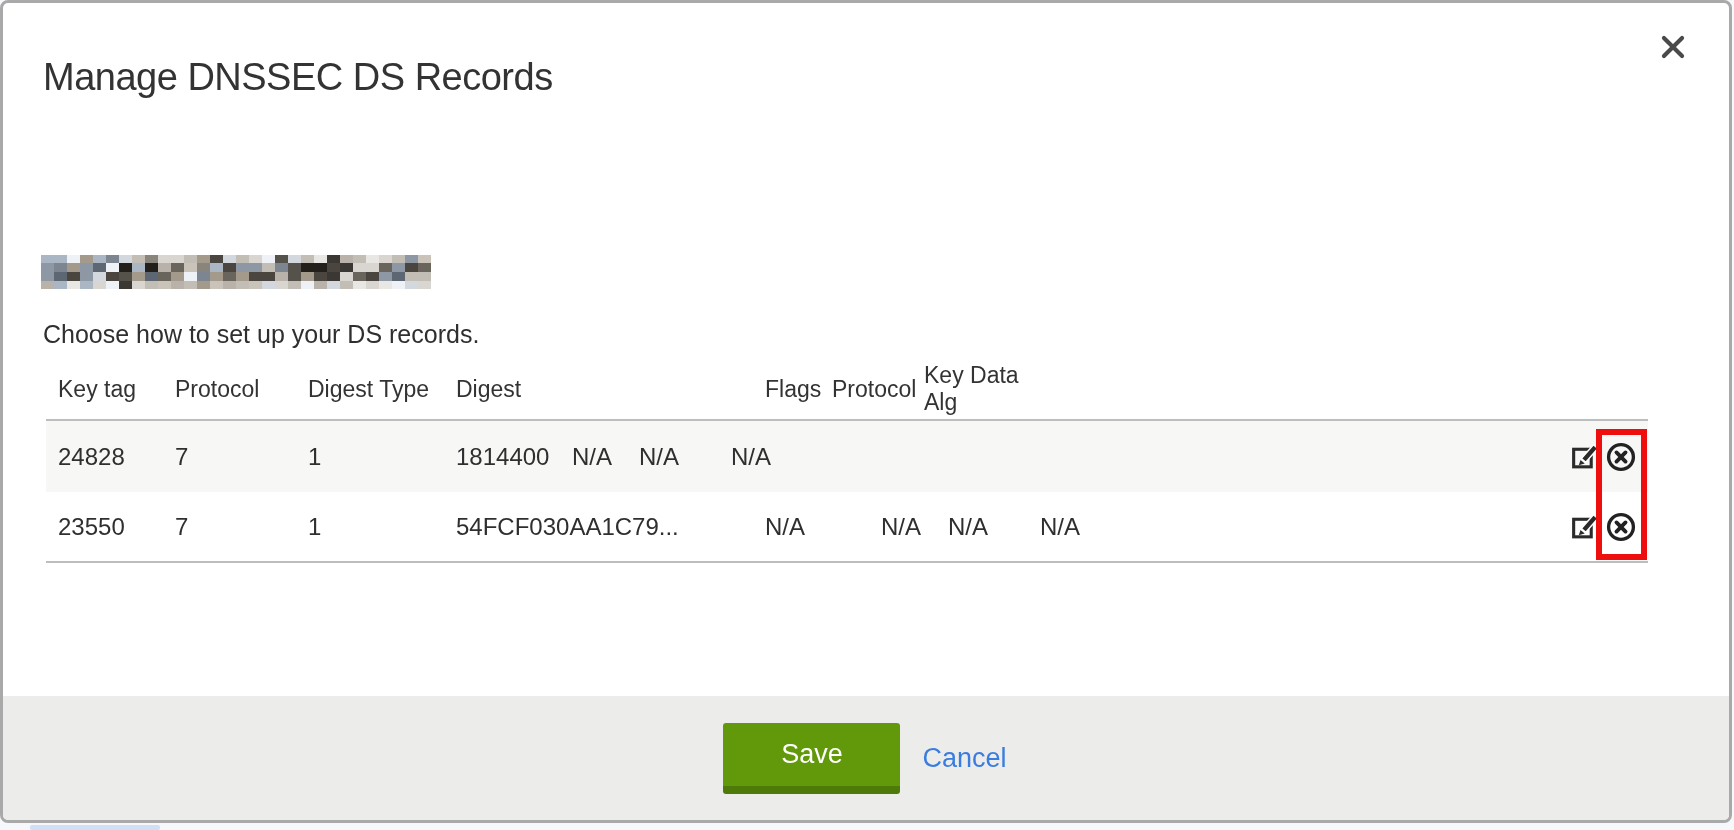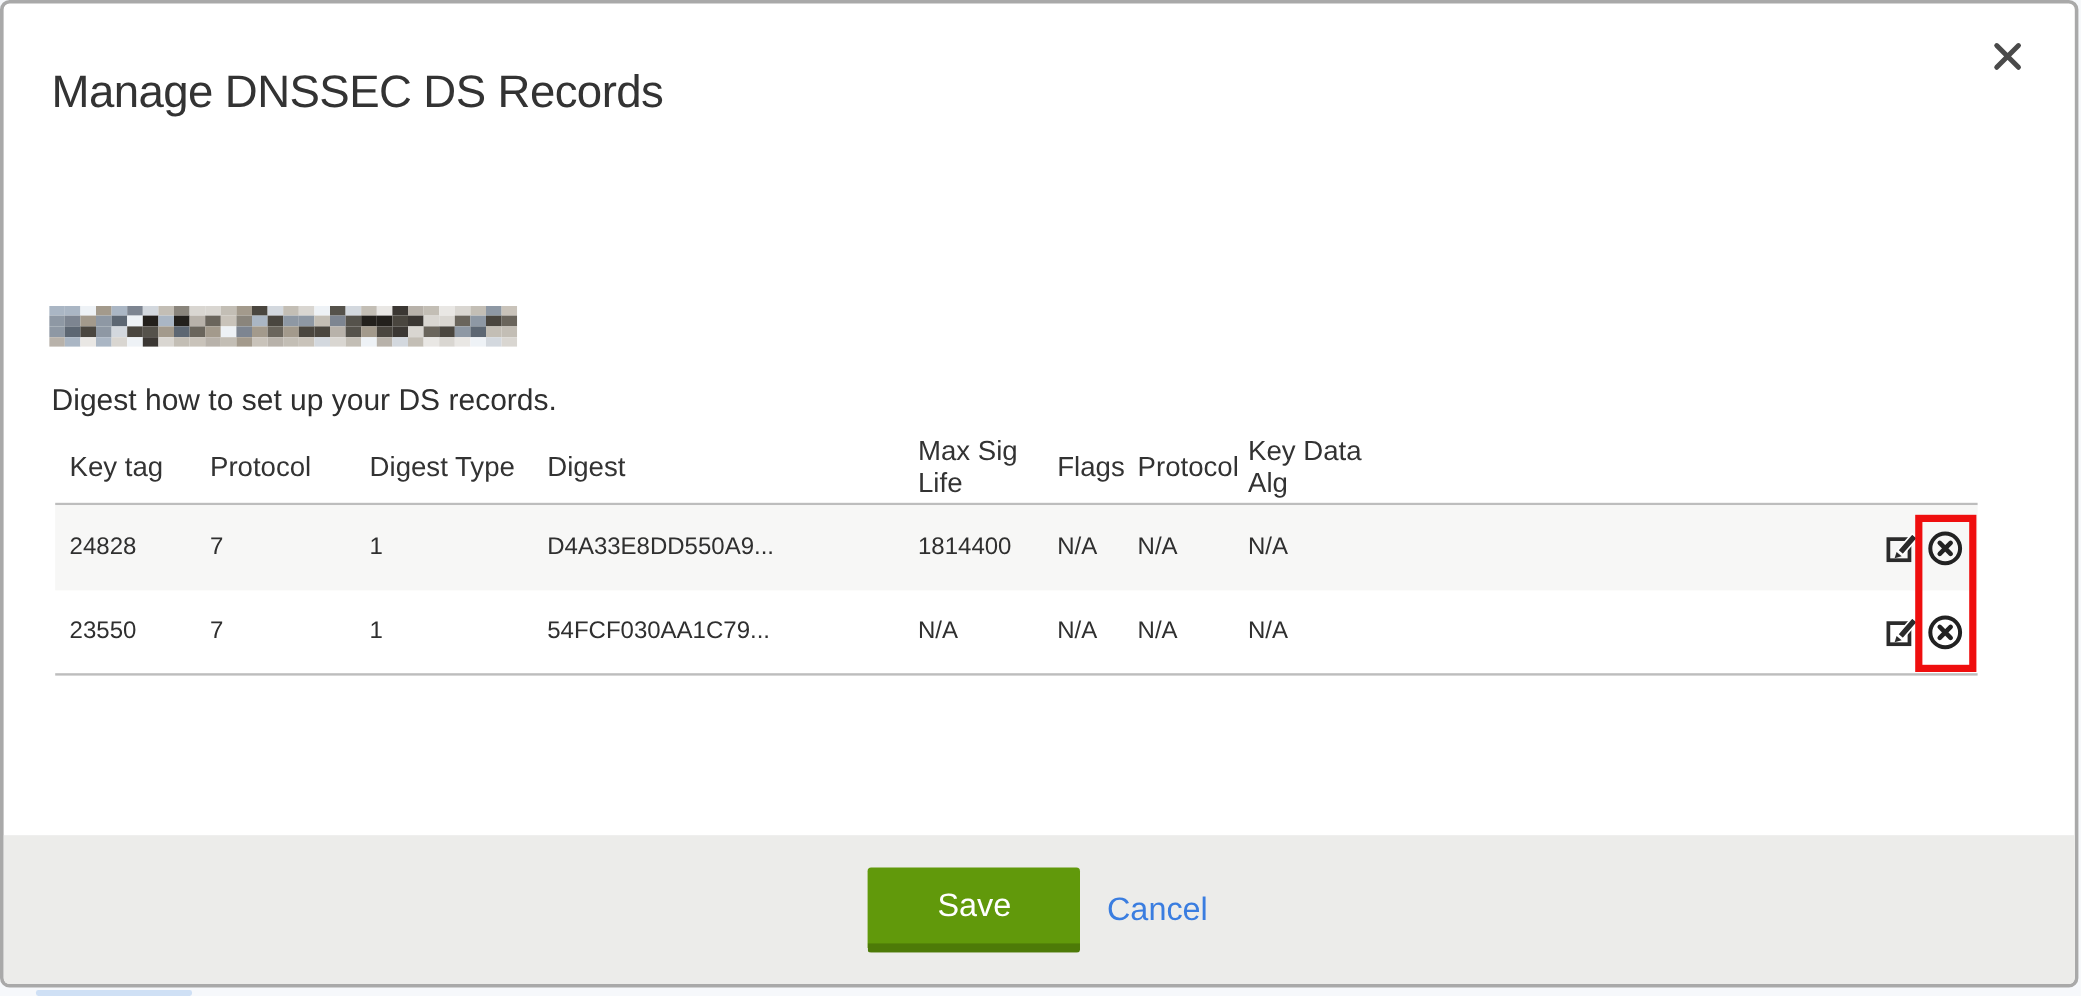--- a/index.html
+++ b/index.html
@@ -41,21 +41,21 @@
   .ds-table {
     position:absolute; left:43px; top:356px; width:1602px;
   }
   .t-head {
     display:flex; align-items:center; height:62px;
     border-bottom:2px solid #bdbdbd;
     font-size:23px; font-weight:500; color:#333;
   }
   .t-row {
     display:flex; align-items:center; height:71px;
-    font-size:20px; color:#2f2f2f;
+    font-size:24px; color:#2f2f2f;
   }
   .t-row.odd  { background:#f7f7f6; }
   .t-row.last { border-bottom:2px solid #bdbdbd; }
   .c1 { width:129px; padding-left:12px; }
   .c2 { width:133px; }
   .c3 { width:148px; }
   .c4 { width:309px; white-space:nowrap; overflow:hidden; }
   .c5 { width:116px; }
   .c6 { width:67px; }
   .c7 { width:92px; }
@@ -103,39 +103,37 @@
   <button class="close-btn" aria-label="Close">
     <span style="display:flex;">
       <svg width="32" height="32" viewBox="0 0 24 24">
         <path d="M5.2 5.2 L18.8 18.8 M18.8 5.2 L5.2 18.8" stroke="#4a4a4a" stroke-width="3.1" stroke-linecap="round" fill="none"></path>
       </svg>
     </span>
   </button>
 
   <div class="domain-mosaic" id="mosaic"><i style="width: 13px; height: 8px; background: rgb(170, 182, 196);"></i><i style="width: 13px; height: 8px; background: rgb(170, 182, 196);"></i><i style="width: 13px; height: 8px; background: rgb(238, 242, 246);"></i><i style="width: 13px; height: 8px; background: rgb(163, 154, 140);"></i><i style="width: 13px; height: 8px; background: rgb(170, 182, 196);"></i><i style="width: 13px; height: 8px; background: rgb(125, 133, 145);"></i><i style="width: 13px; height: 8px; background: rgb(211, 216, 222);"></i><i style="width: 13px; height: 8px; background: rgb(195, 190, 181);"></i><i style="width: 13px; height: 8px; background: rgb(138, 133, 124);"></i><i style="width: 13px; height: 8px; background: rgb(217, 214, 209);"></i><i style="width: 13px; height: 8px; background: rgb(217, 214, 209);"></i><i style="width: 13px; height: 8px; background: rgb(195, 190, 181);"></i><i style="width: 13px; height: 8px; background: rgb(163, 154, 140);"></i><i style="width: 13px; height: 8px; background: rgb(74, 70, 63);"></i><i style="width: 13px; height: 8px; background: rgb(211, 216, 222);"></i><i style="width: 13px; height: 8px; background: rgb(195, 190, 181);"></i><i style="width: 13px; height: 8px; background: rgb(217, 214, 209);"></i><i style="width: 13px; height: 8px; background: rgb(238, 242, 246);"></i><i style="width: 13px; height: 8px; background: rgb(85, 82, 75);"></i><i style="width: 13px; height: 8px; background: rgb(211, 216, 222);"></i><i style="width: 13px; height: 8px; background: rgb(195, 190, 181);"></i><i style="width: 13px; height: 8px; background: rgb(233, 231, 228);"></i><i style="width: 13px; height: 8px; background: rgb(59, 55, 51);"></i><i style="width: 13px; height: 8px; background: rgb(184, 178, 170);"></i><i style="width: 13px; height: 8px; background: rgb(195, 190, 181);"></i><i style="width: 13px; height: 8px; background: rgb(233, 231, 228);"></i><i style="width: 13px; height: 8px; background: rgb(217, 214, 209);"></i><i style="width: 13px; height: 8px; background: rgb(195, 190, 181);"></i><i style="width: 13px; height: 8px; background: rgb(142, 152, 164);"></i><i style="width: 13px; height: 8px; background: rgb(201, 195, 186);"></i><i style="width: 13px; height: 9px; background: rgb(142, 152, 164);"></i><i style="width: 13px; height: 9px; background: rgb(125, 133, 145);"></i><i style="width: 13px; height: 9px; background: rgb(163, 154, 140);"></i><i style="width: 13px; height: 9px; background: rgb(142, 152, 164);"></i><i style="width: 13px; height: 9px; background: rgb(93, 103, 115);"></i><i style="width: 13px; height: 9px; background: rgb(238, 242, 246);"></i><i style="width: 13px; height: 9px; background: rgb(35, 32, 28);"></i><i style="width: 13px; height: 9px; background: rgb(170, 182, 196);"></i><i style="width: 13px; height: 9px; background: rgb(35, 32, 28);"></i><i style="width: 13px; height: 9px; background: rgb(184, 178, 170);"></i><i style="width: 13px; height: 9px; background: rgb(106, 101, 92);"></i><i style="width: 13px; height: 9px; background: rgb(201, 195, 186);"></i><i style="width: 13px; height: 9px; background: rgb(138, 133, 124);"></i><i style="width: 13px; height: 9px; background: rgb(170, 182, 196);"></i><i style="width: 13px; height: 9px; background: rgb(74, 70, 63);"></i><i style="width: 13px; height: 9px; background: rgb(142, 152, 164);"></i><i style="width: 13px; height: 9px; background: rgb(142, 152, 164);"></i><i style="width: 13px; height: 9px; background: rgb(195, 190, 181);"></i><i style="width: 13px; height: 9px; background: rgb(125, 133, 145);"></i><i style="width: 13px; height: 9px; background: rgb(85, 82, 75);"></i><i style="width: 13px; height: 9px; background: rgb(35, 32, 28);"></i><i style="width: 13px; height: 9px; background: rgb(35, 32, 28);"></i><i style="width: 13px; height: 9px; background: rgb(74, 70, 63);"></i><i style="width: 13px; height: 9px; background: rgb(59, 55, 51);"></i><i style="width: 13px; height: 9px; background: rgb(217, 214, 209);"></i><i style="width: 13px; height: 9px; background: rgb(217, 214, 209);"></i><i style="width: 13px; height: 9px; background: rgb(106, 101, 92);"></i><i style="width: 13px; height: 9px; background: rgb(142, 152, 164);"></i><i style="width: 13px; height: 9px; background: rgb(74, 70, 63);"></i><i style="width: 13px; height: 9px; background: rgb(106, 101, 92);"></i><i style="width: 13px; height: 9px; background: rgb(142, 152, 164);"></i><i style="width: 13px; height: 9px; background: rgb(93, 103, 115);"></i><i style="width: 13px; height: 9px; background: rgb(74, 70, 63);"></i><i style="width: 13px; height: 9px; background: rgb(142, 152, 164);"></i><i style="width: 13px; height: 9px; background: rgb(211, 216, 222);"></i><i style="width: 13px; height: 9px; background: rgb(74, 70, 63);"></i><i style="width: 13px; height: 9px; background: rgb(85, 82, 75);"></i><i style="width: 13px; height: 9px; background: rgb(163, 154, 140);"></i><i style="width: 13px; height: 9px; background: rgb(93, 103, 115);"></i><i style="width: 13px; height: 9px; background: rgb(106, 101, 92);"></i><i style="width: 13px; height: 9px; background: rgb(163, 154, 140);"></i><i style="width: 13px; height: 9px; background: rgb(238, 242, 246);"></i><i style="width: 13px; height: 9px; background: rgb(125, 133, 145);"></i><i style="width: 13px; height: 9px; background: rgb(163, 154, 140);"></i><i style="width: 13px; height: 9px; background: rgb(106, 101, 92);"></i><i style="width: 13px; height: 9px; background: rgb(163, 154, 140);"></i><i style="width: 13px; height: 9px; background: rgb(74, 70, 63);"></i><i style="width: 13px; height: 9px; background: rgb(74, 70, 63);"></i><i style="width: 13px; height: 9px; background: rgb(184, 178, 170);"></i><i style="width: 13px; height: 9px; background: rgb(85, 82, 75);"></i><i style="width: 13px; height: 9px; background: rgb(163, 154, 140);"></i><i style="width: 13px; height: 9px; background: rgb(74, 70, 63);"></i><i style="width: 13px; height: 9px; background: rgb(59, 55, 51);"></i><i style="width: 13px; height: 9px; background: rgb(217, 214, 209);"></i><i style="width: 13px; height: 9px; background: rgb(106, 101, 92);"></i><i style="width: 13px; height: 9px; background: rgb(74, 70, 63);"></i><i style="width: 13px; height: 9px; background: rgb(142, 152, 164);"></i><i style="width: 13px; height: 9px; background: rgb(93, 103, 115);"></i><i style="width: 13px; height: 9px; background: rgb(195, 190, 181);"></i><i style="width: 13px; height: 9px; background: rgb(195, 190, 181);"></i><i style="width: 13px; height: 8px; background: rgb(184, 178, 170);"></i><i style="width: 13px; height: 8px; background: rgb(170, 182, 196);"></i><i style="width: 13px; height: 8px; background: rgb(233, 231, 228);"></i><i style="width: 13px; height: 8px; background: rgb(170, 182, 196);"></i><i style="width: 13px; height: 8px; background: rgb(217, 214, 209);"></i><i style="width: 13px; height: 8px; background: rgb(238, 242, 246);"></i><i style="width: 13px; height: 8px; background: rgb(59, 55, 51);"></i><i style="width: 13px; height: 8px; background: rgb(217, 214, 209);"></i><i style="width: 13px; height: 8px; background: rgb(195, 190, 181);"></i><i style="width: 13px; height: 8px; background: rgb(201, 195, 186);"></i><i style="width: 13px; height: 8px; background: rgb(184, 178, 170);"></i><i style="width: 13px; height: 8px; background: rgb(195, 190, 181);"></i><i style="width: 13px; height: 8px; background: rgb(163, 154, 140);"></i><i style="width: 13px; height: 8px; background: rgb(201, 195, 186);"></i><i style="width: 13px; height: 8px; background: rgb(184, 178, 170);"></i><i style="width: 13px; height: 8px; background: rgb(195, 190, 181);"></i><i style="width: 13px; height: 8px; background: rgb(201, 195, 186);"></i><i style="width: 13px; height: 8px; background: rgb(211, 216, 222);"></i><i style="width: 13px; height: 8px; background: rgb(217, 214, 209);"></i><i style="width: 13px; height: 8px; background: rgb(195, 190, 181);"></i><i style="width: 13px; height: 8px; background: rgb(238, 242, 246);"></i><i style="width: 13px; height: 8px; background: rgb(184, 178, 170);"></i><i style="width: 13px; height: 8px; background: rgb(211, 216, 222);"></i><i style="width: 13px; height: 8px; background: rgb(195, 190, 181);"></i><i style="width: 13px; height: 8px; background: rgb(233, 231, 228);"></i><i style="width: 13px; height: 8px; background: rgb(217, 214, 209);"></i><i style="width: 13px; height: 8px; background: rgb(233, 231, 228);"></i><i style="width: 13px; height: 8px; background: rgb(238, 242, 246);"></i><i style="width: 13px; height: 8px; background: rgb(211, 216, 222);"></i><i style="width: 13px; height: 8px; background: rgb(217, 214, 209);"></i></div>
 
-  <div class="instruction">Digest how to set up your DS records.</div>
+  <div class="instruction">Choose how to set up your DS records.</div>
 
   <div class="ds-table">
     <div class="t-head">
       <div class="c1">Key tag</div>
       <div class="c2">Protocol</div>
       <div class="c3">Digest Type</div>
       <div class="c4">Digest</div>
-      <div class="c5">Max Sig Life</div>
       <div class="c6">Flags</div>
       <div class="c7">Protocol</div>
       <div class="c8">Key Data Alg</div>
     </div>
 
     <div class="t-row odd">
       <div class="c1">24828</div>
       <div class="c2">7</div>
       <div class="c3">1</div>
-      <div class="c4">D4A33E8DD550A9...</div>
       <div class="c5">1814400</div>
       <div class="c6">N/A</div>
       <div class="c7">N/A</div>
       <div class="c8">N/A</div>
       <div class="c9">
         <button class="icon-btn" aria-label="Edit DS record">
           <span style="display:flex;">
             <svg width="31" height="31" viewBox="0 0 24 24">
               <rect x="3.6" y="6.4" width="13.6" height="13.6" fill="none" stroke="#2b2b2b" stroke-width="2.4"></rect>
               <path d="M9.6 13.6 L18.9 2.9 L22.3 5.8 L13 16.5 Z" fill="#2b2b2b" stroke="#fff" stroke-width="1.1"></path>

